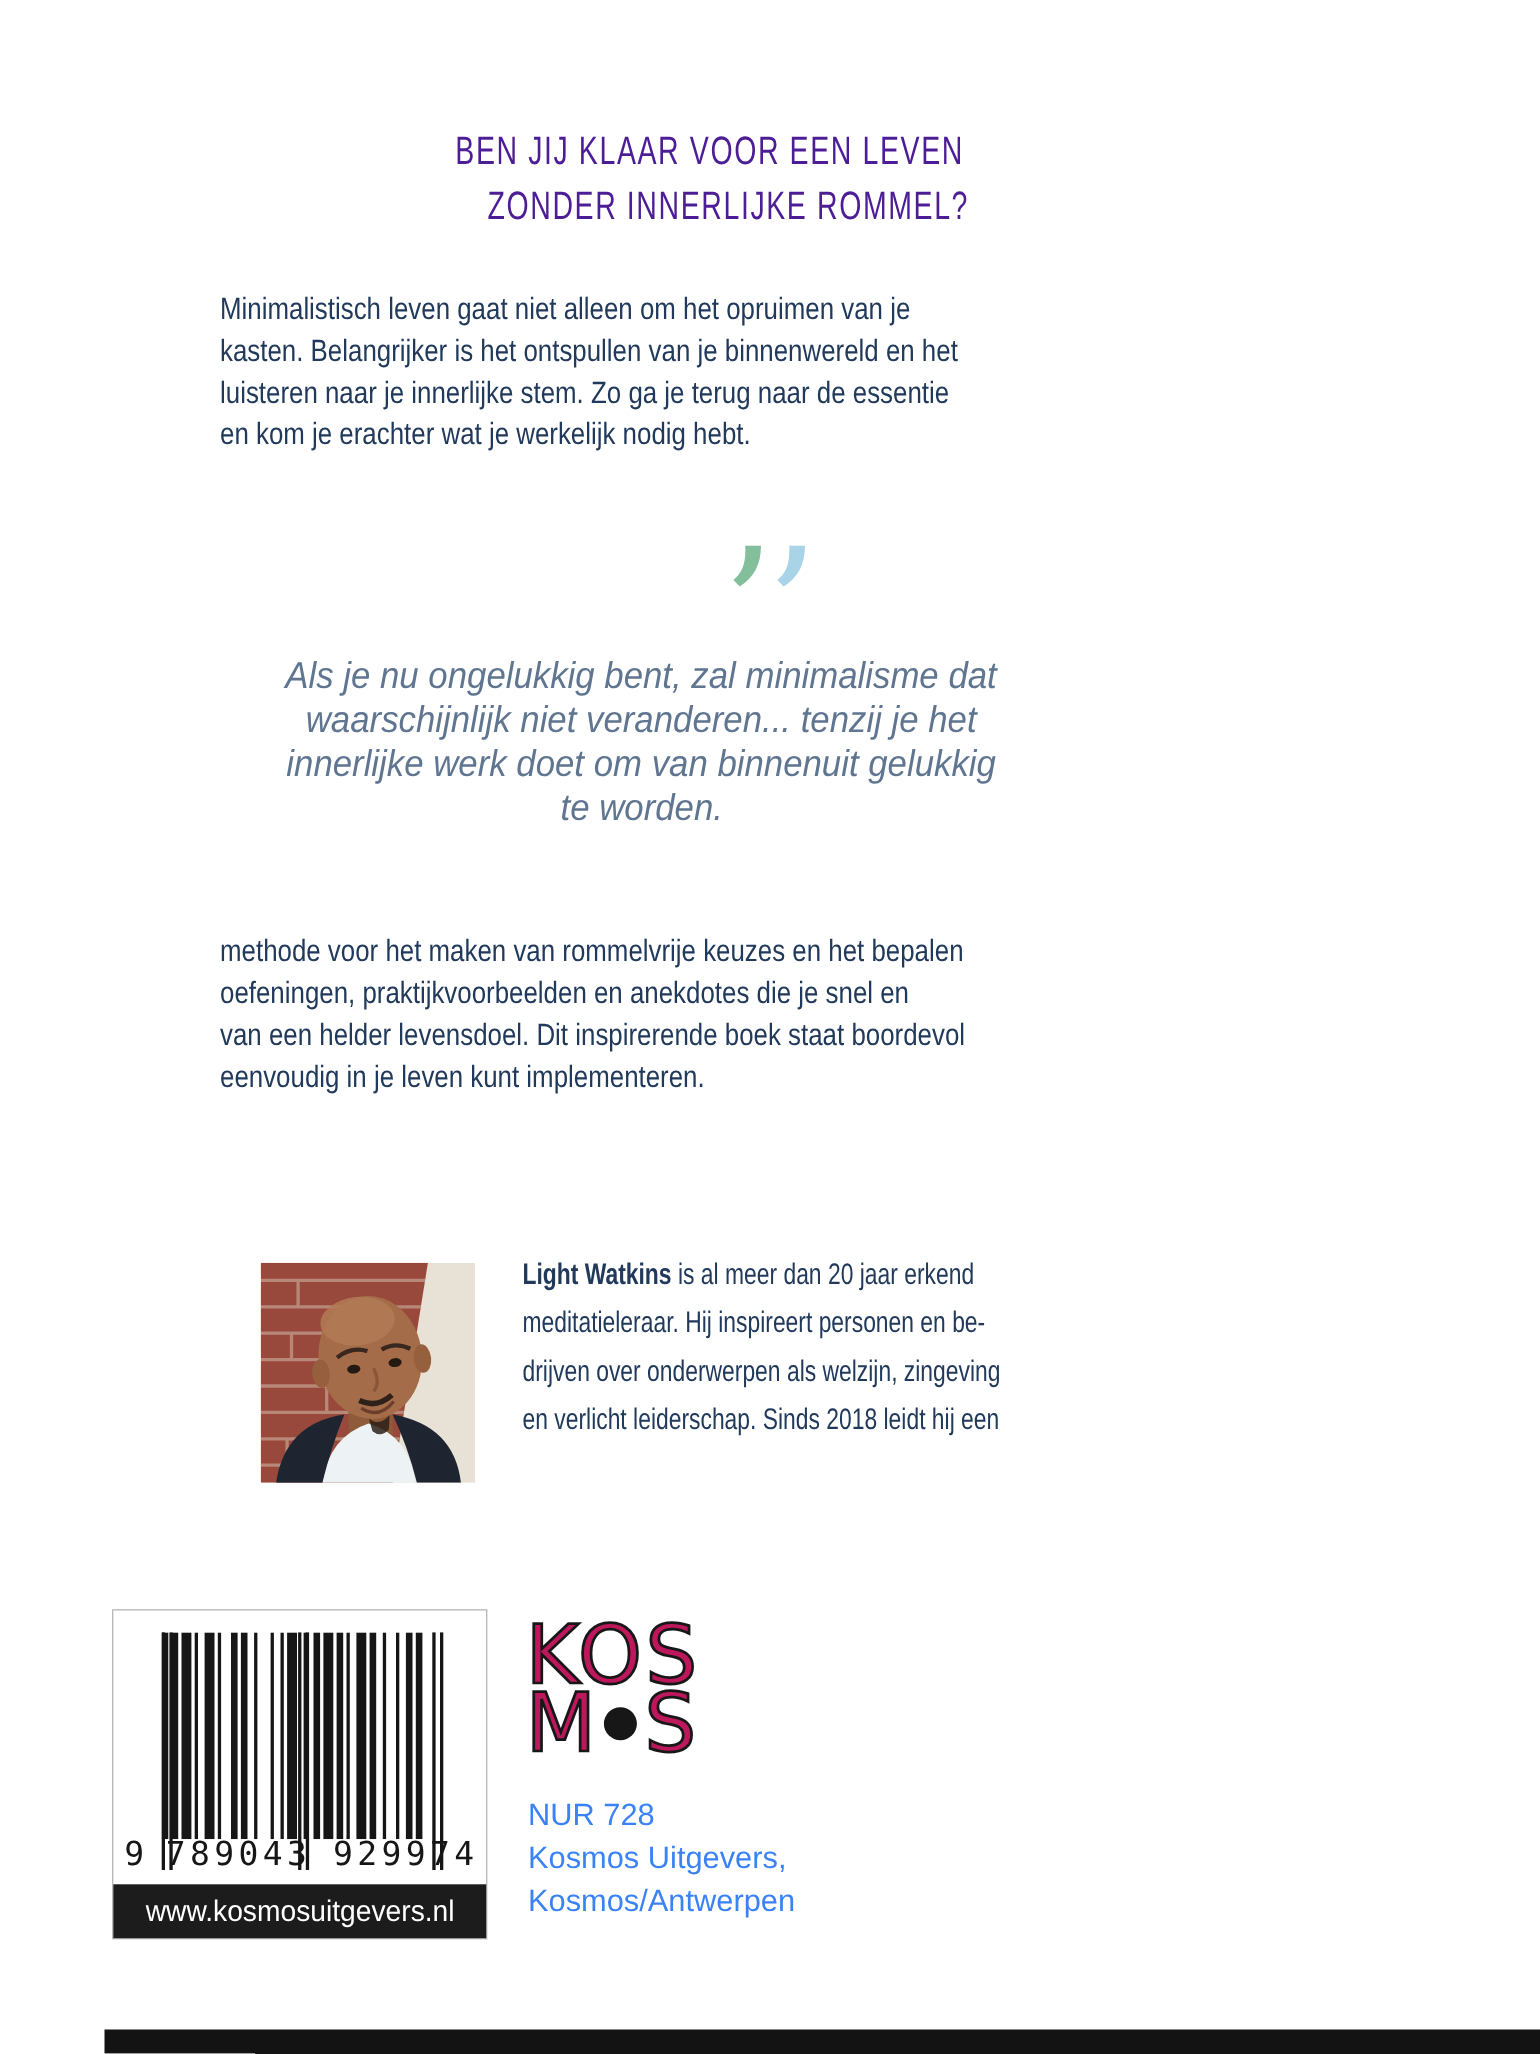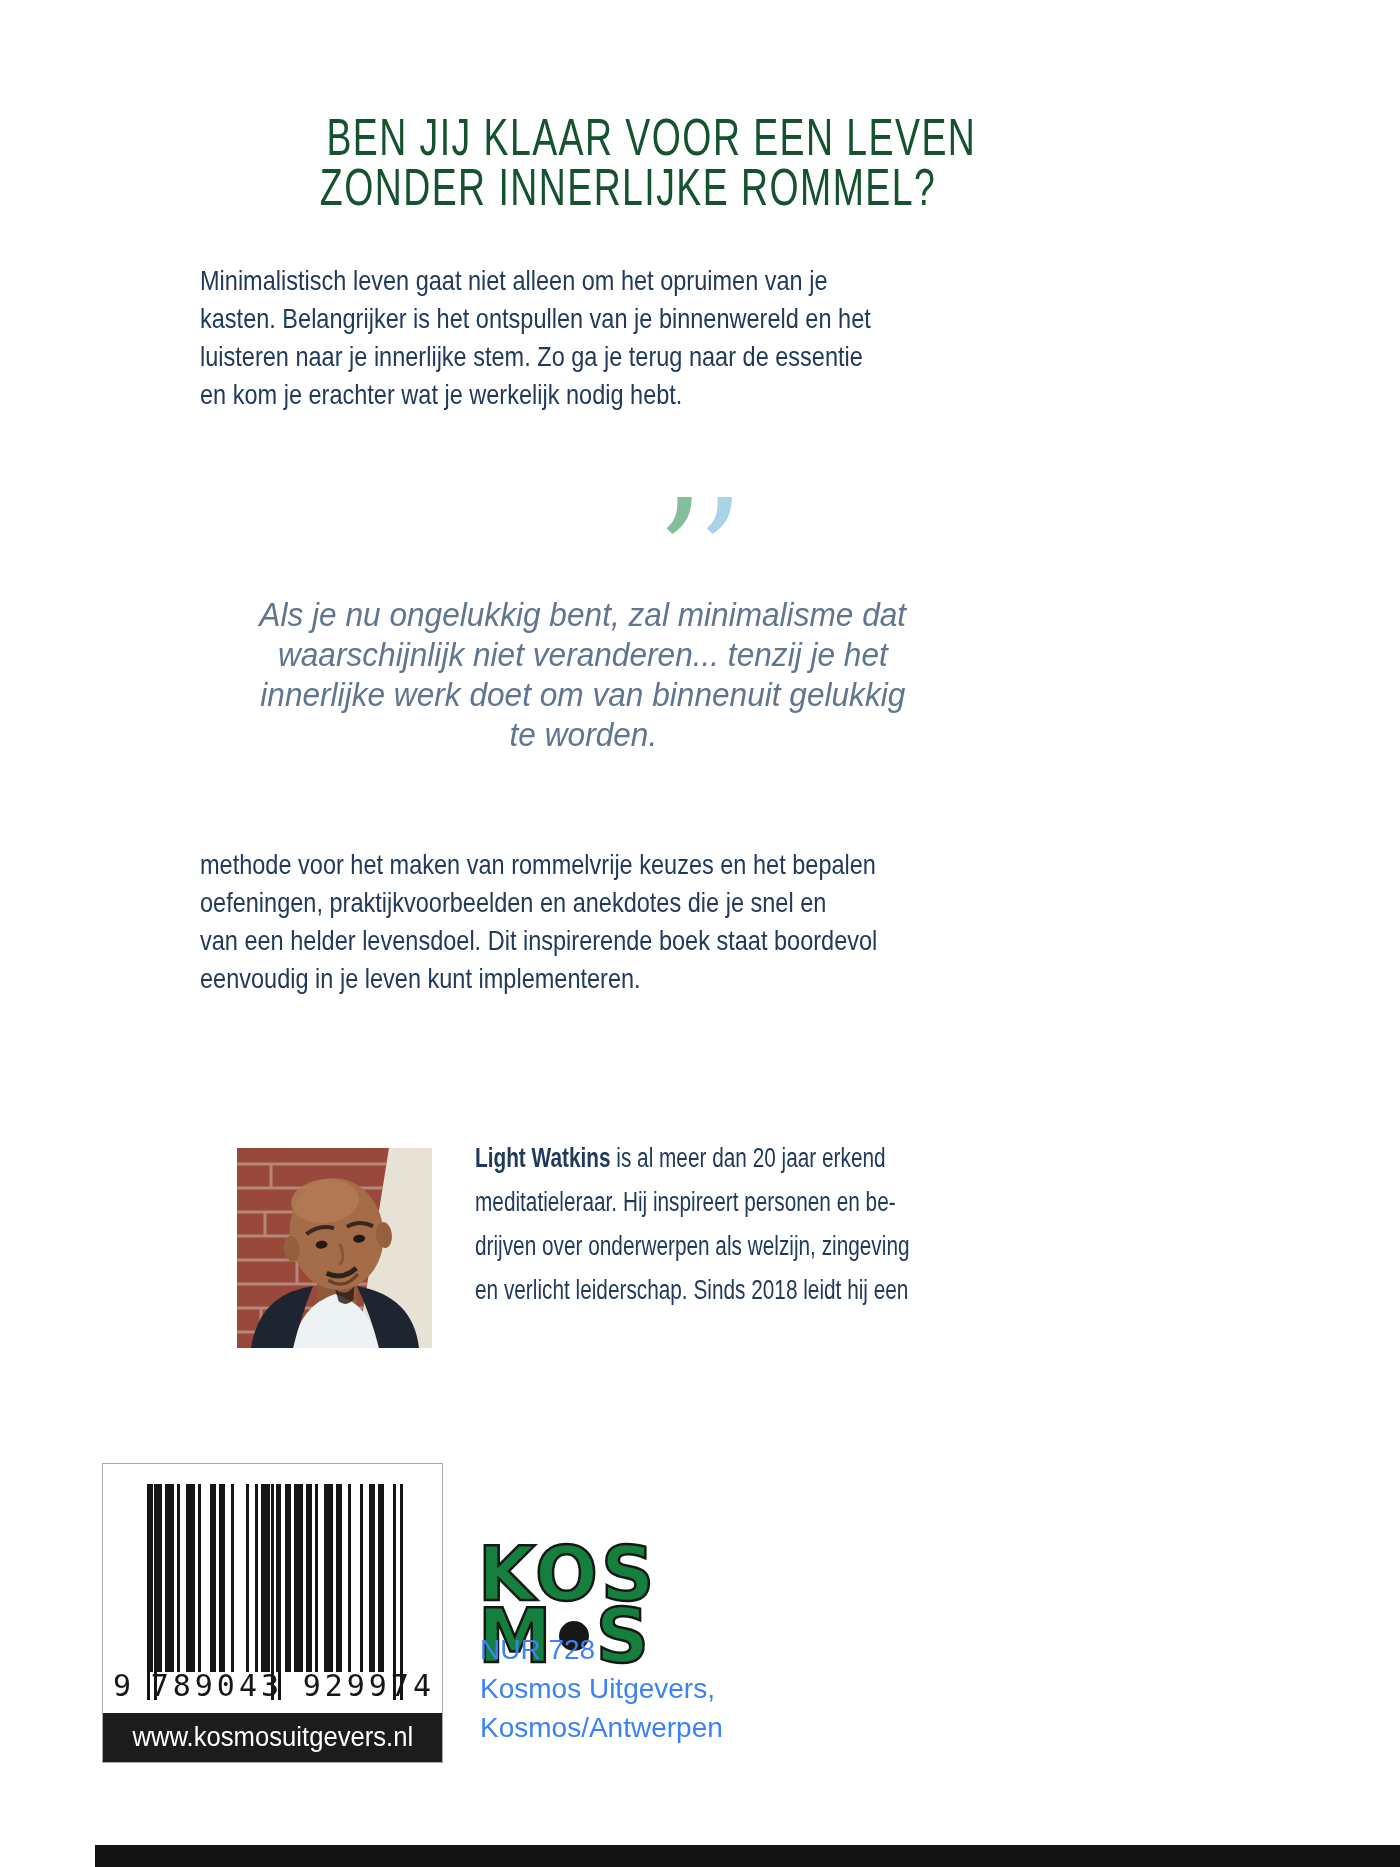--- a/index.html
+++ b/index.html
@@ -8,21 +8,21 @@
 
   
   .cx{display:inline-block;white-space:nowrap;}
   .cx-head{transform:scaleX(.72);}
   .cx-body{transform:scaleX(.84);transform-origin:0 50%;}
   .cx-quote{transform:scaleX(.93);}
   .cx-bio{transform:scaleX(.77);transform-origin:0 50%;}
   .cx-band{transform:scaleX(.95);}
 
   .heading{position:absolute;left:200px;top:112px;width:766px;text-align:right;
-           font-size:52px;line-height:50px;letter-spacing:2px;color:#14532d;}
+           font-size:36px;line-height:50px;letter-spacing:2px;color:#4c1d95;}
   .intro{position:absolute;left:200px;top:262px;font-size:28px;line-height:38px;color:#213a5b;}
 
   .qmarks{position:absolute;left:0;top:508px;width:1400px;text-align:center;height:110px;}
   .qm{font-family:"DejaVu Serif",serif;font-size:150px;line-height:92px;display:inline-block;margin:0 -6px;}
   .qm-green{color:#84bf9b;}
   .qm-blue{color:#a9d3e6;}
 
   .pquote{position:absolute;left:200px;top:594px;width:766px;text-align:center;
           font-style:italic;font-size:34px;line-height:40px;color:#5f7590;}
 
@@ -41,22 +41,22 @@
   .bc-bars .gap{height:100%;flex:none;}
   .guard{position:absolute;top:20px;width:3px;height:216px;background:#161616;}
   .g1{left:44px;} .g2{left:51px;} .g3{left:168px;} .g4{left:175px;} .g5{left:290px;} .g6{left:297px;}
   .bc-digits{position:absolute;top:204px;left:10px;width:322px;display:flex;justify-content:space-between;
              font-family:"DejaVu Sans Mono",monospace;font-size:30px;color:#161616;}
   .bc-digits .grp{letter-spacing:4px;}
   .bc-band{position:absolute;left:0;right:0;top:249px;bottom:0;background:#1c1c1c;color:#ffffff;
            display:flex;align-items:center;justify-content:center;font-size:27px;}
 
   
-  .logo{position:absolute;left:478px;top:1543px;color:#15803d;font-family:"DejaVu Sans",sans-serif;
-        font-weight:bold;-webkit-text-stroke:2.5px #171717;}
+  .logo{position:absolute;left:478px;top:1474px;color:#be185d;font-family:"DejaVu Sans",sans-serif;
+        font-weight:normal;-webkit-text-stroke:2.5px #171717;}
   .logo-l1{font-size:74px;line-height:62px;letter-spacing:3px;}
   .logo-l2{display:flex;align-items:center;font-size:74px;line-height:62px;}
   .logo-dot{width:30px;height:30px;border-radius:50%;background:#171717;margin:0 7px;display:inline-block;}
 
   .pubinfo{position:absolute;left:480px;top:1630px;font-size:28px;line-height:39px;color:#3b82f6;}
 
   .bottom-bar{position:absolute;left:95px;top:1845px;width:1305px;height:22px;background:#131313;}
 </style>
 </head>
 <body>

